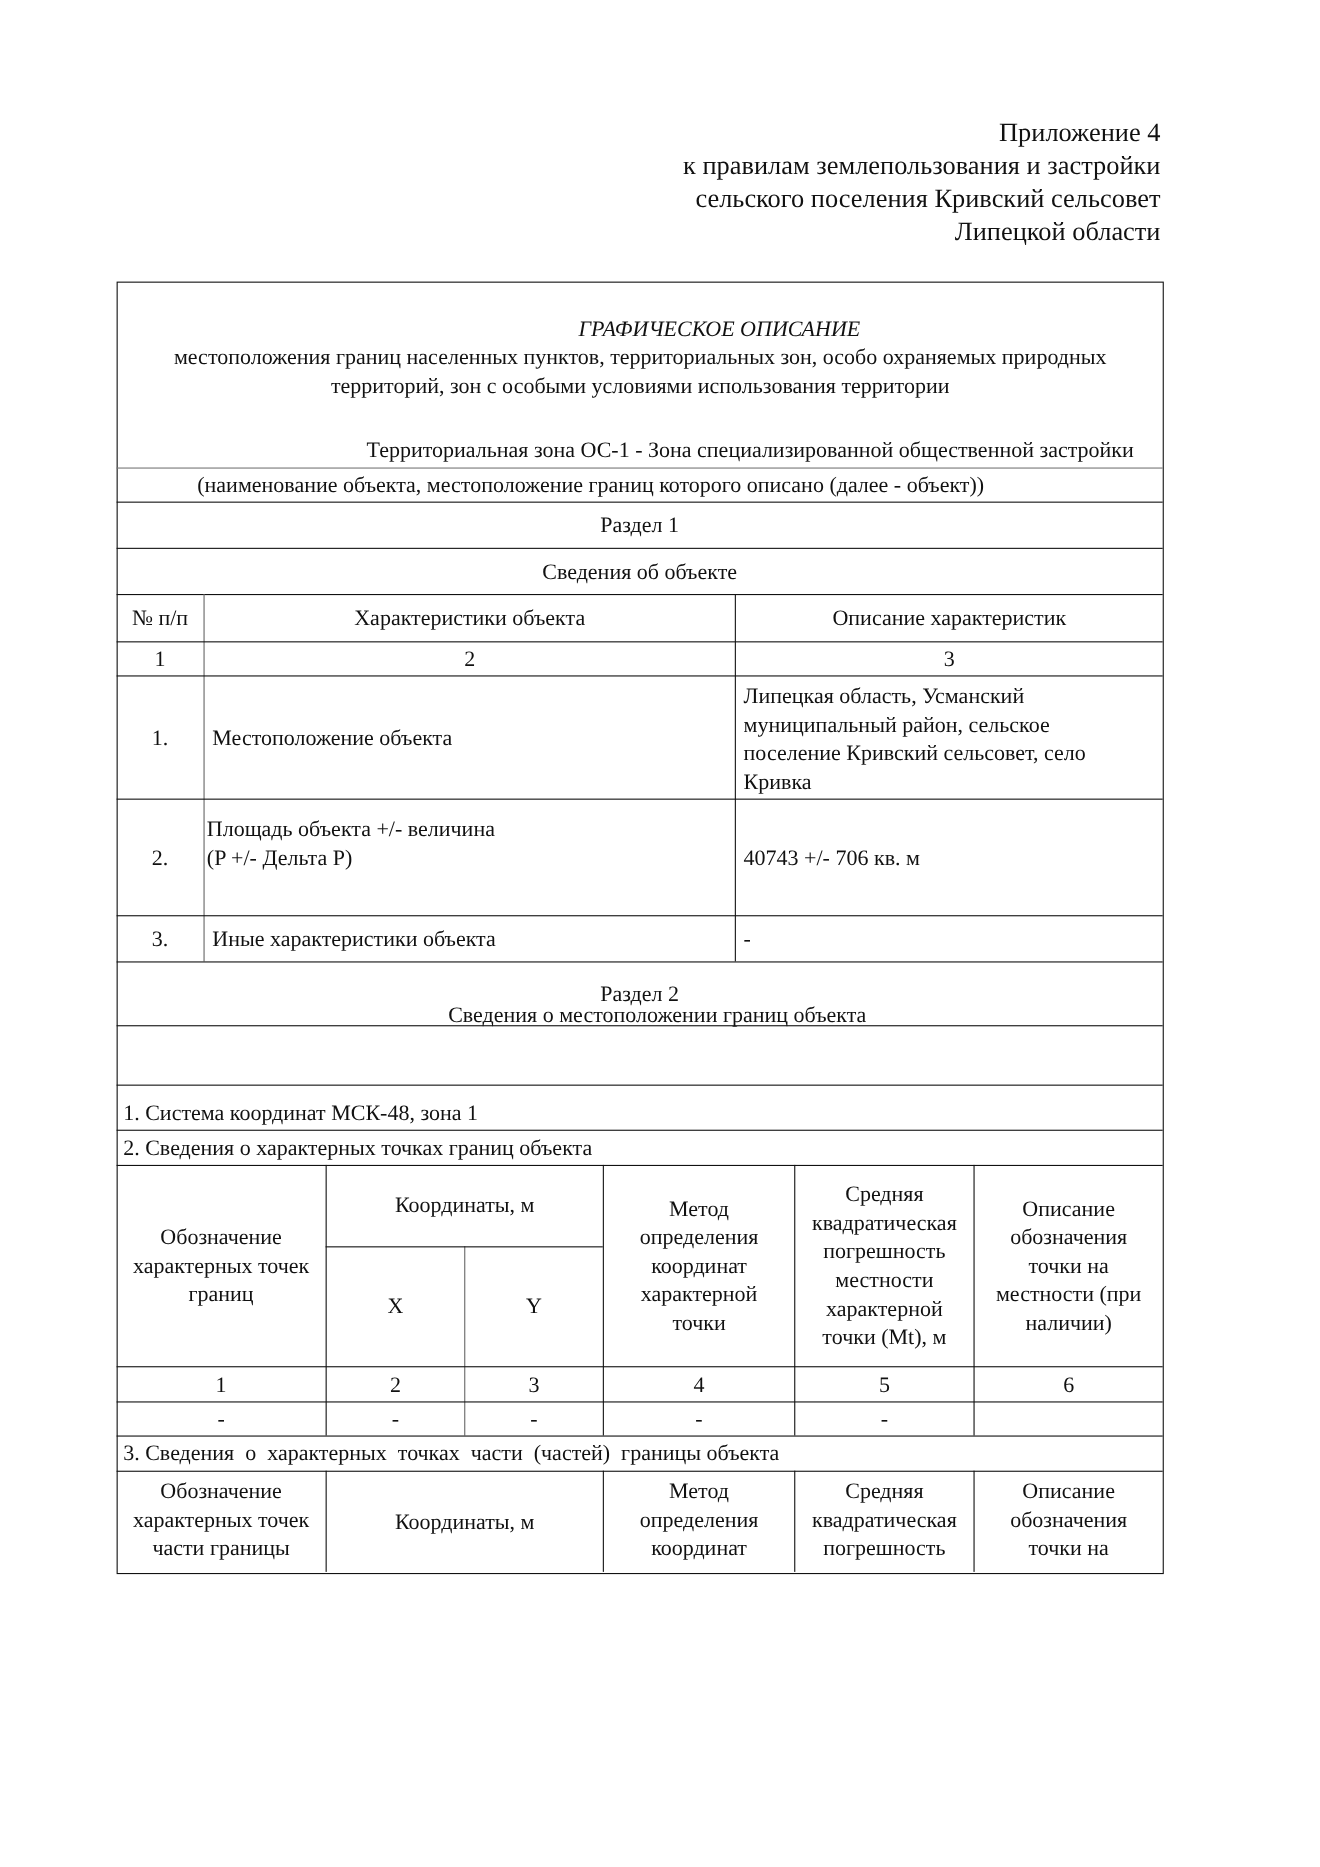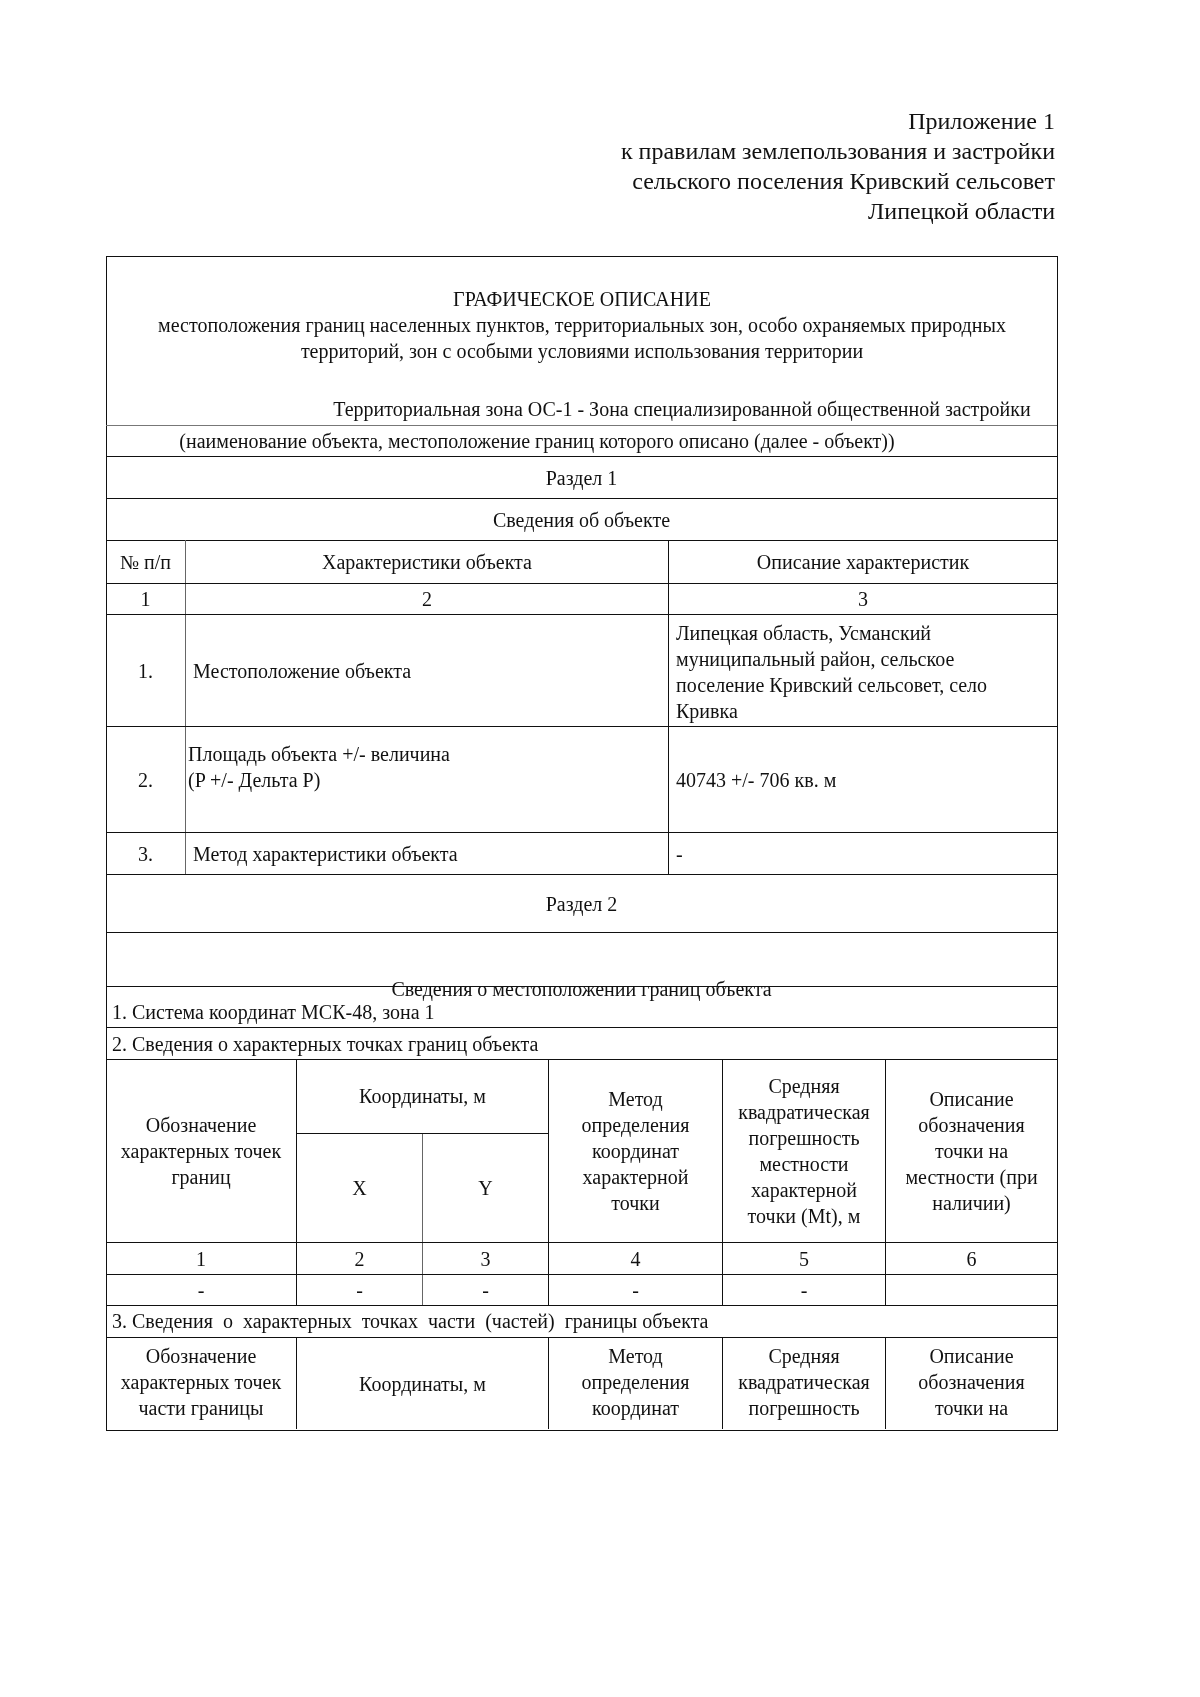--- a/index.html
+++ b/index.html
@@ -15,29 +15,29 @@
   .c { text-align: center; }
   .l { text-align: left; }
   .cell { position: absolute; display: flex; align-items: center; justify-content: center;
           text-align: center; font-size: 20px; line-height: 26px; }
   .cell.left { justify-content: flex-start; text-align: left; padding-left: 7px; box-sizing: border-box; }
 </style>
 </head>
 <body>
 
 <div class="hdr" style="top:106px;">
-  <div>Приложение 1</div>
+  <div>Приложение 4</div>
   <div>к правилам землепользования и застройки</div>
   <div>сельского поселения Кривский сельсовет</div>
   <div>Липецкой области</div>
 </div>
 
 <div class="box" style="left:106px; top:256px; width:950px; height:1173px;"></div>
 
-<div class="t c" style="left:108px; width:948px; top:286px;">ГРАФИЧЕСКОЕ ОПИСАНИЕ</div>
+<div class="t c" style="left:108px; width:1092px; top:286px;font-style:italic;">ГРАФИЧЕСКОЕ ОПИСАНИЕ</div>
 <div class="t c" style="left:108px; width:948px; top:312px;">местоположения границ населенных пунктов, территориальных зон, особо охраняемых природных</div>
 <div class="t c" style="left:108px; width:948px; top:338px;">территорий, зон с особыми условиями использования территории</div>
 <div class="t c" style="left:108px; width:1148px; top:396px;">Территориальная зона ОС-1 - Зона специализированной общественной застройки</div>
 <div class="hl thin" style="left:106px; width:951px; top:425px;"></div>
 <div class="t c" style="left:108px; width:858px; top:428px;">(наименование объекта, местоположение границ которого описано (далее - объект))</div>
 <div class="hl" style="left:106px; width:951px; top:456px;"></div>
 
 <div class="cell" style="left:106px; width:951px; top:457px; height:41px;">Раздел 1</div>
 <div class="hl" style="left:106px; width:951px; top:498px;"></div>
 <div class="cell" style="left:106px; width:951px; top:499px; height:41px;">Сведения об объекте</div>
@@ -68,27 +68,27 @@
 
 <div class="cell" style="left:106px; width:79px; top:727px; height:105px;">2.</div>
 <div class="t l" style="left:188px; width:470px; top:741px;">
   <div>Площадь объекта +/- величина</div>
   <div>(P +/- Дельта P)</div>
 </div>
 <div class="cell left" style="left:669px; width:388px; top:727px; height:105px;">40743 +/- 706 кв. м</div>
 <div class="hl" style="left:106px; width:951px; top:832px;"></div>
 
 <div class="cell" style="left:106px; width:79px; top:833px; height:41px;">3.</div>
-<div class="cell left" style="left:186px; width:482px; top:833px; height:41px;">Метод характеристики объекта</div>
+<div class="cell left" style="left:186px; width:482px; top:833px; height:41px;">Иные характеристики объекта</div>
 <div class="cell left" style="left:669px; width:388px; top:833px; height:41px;">-</div>
 <div class="hl" style="left:106px; width:951px; top:874px;"></div>
 
 <div class="cell" style="left:106px; width:951px; top:875px; height:57px;">Раздел 2</div>
 <div class="hl" style="left:106px; width:951px; top:932px;"></div>
-<div class="cell" style="left:106px; width:951px; top:962px; height:53px;">Сведения о местоположении границ объекта</div>
+<div class="cell" style="left:106px; width:951px; top:896px; height:53px;padding-left:16px;">Сведения о местоположении границ объекта</div>
 <div class="hl" style="left:106px; width:951px; top:986px;"></div>
 <div class="t l" style="left:112px; width:940px; top:999px;">1. Система координат   МСК-48, зона 1</div>
 <div class="hl" style="left:106px; width:951px; top:1027px;"></div>
 <div class="t l" style="left:112px; width:940px; top:1031px;">2. Сведения о характерных точках границ объекта</div>
 <div class="hl" style="left:106px; width:951px; top:1059px;"></div>
 
 <div class="vl" style="left:296px; top:1059px; height:246px;"></div>
 <div class="vl gray" style="left:422px; top:1133px; height:172px;"></div>
 <div class="vl" style="left:548px; top:1059px; height:246px;"></div>
 <div class="vl" style="left:722px; top:1059px; height:246px;"></div>

